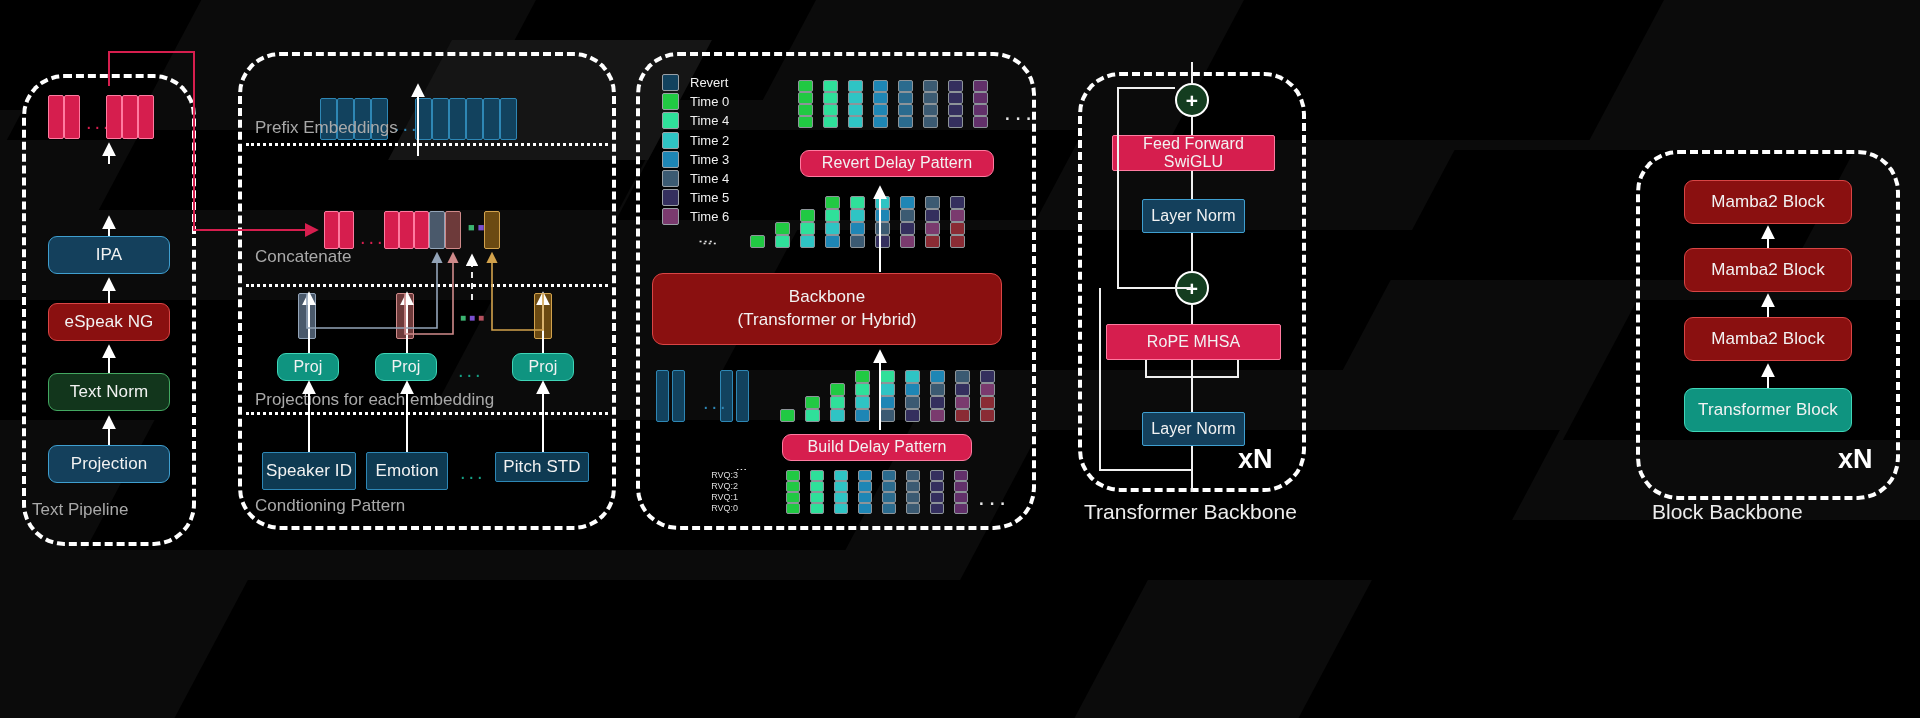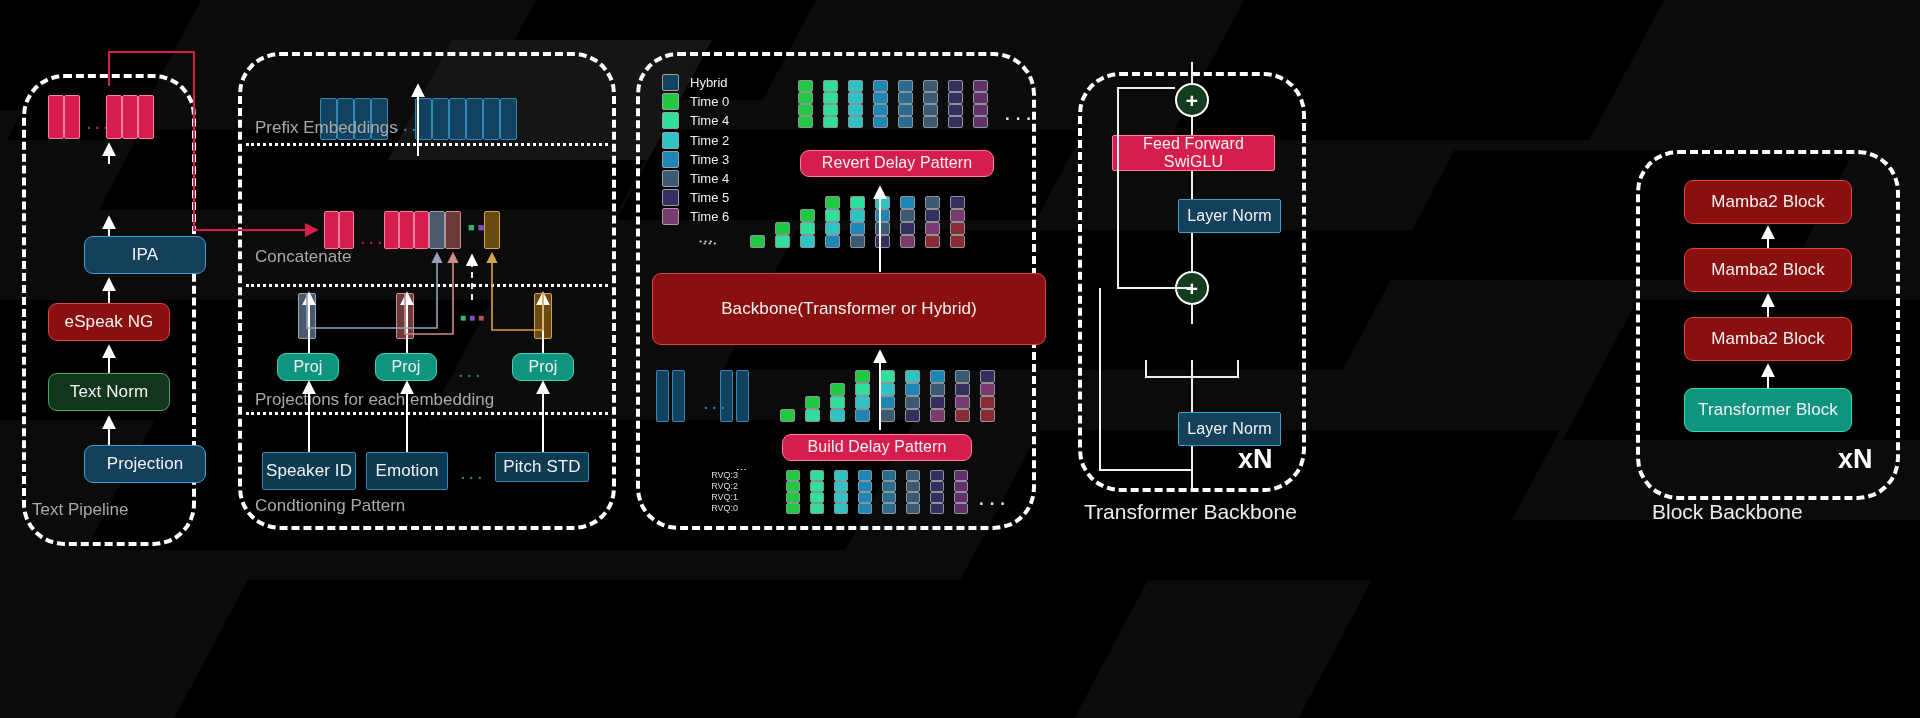--- a/index.html
+++ b/index.html
@@ -48,21 +48,21 @@
     text-align: center;
     color: #f2f2f2;
     font-size: 17px;
     line-height: 1.15;
     letter-spacing: .1px;
   }
   .rounded { border-radius: 9px; }
   .sq { border-radius: 2px; }
 
   .teal   { background: #0f9480; border: 1.5px solid #3fd6b8; }
-  .blue   { background: #14405c; border: 1.5px solid #3f9fd0; margin-left: 36px; }
+  .blue   { background: #14405c; border: 1.5px solid #3f9fd0; }
   .dkred  { background: #8a1010; border: 1.5px solid #d94545; }
   .green  { background: #12361c; border: 1.5px solid #43a861; }
   .pink   { background: #d61e4e; border: 1.5px solid #ff7ba0; }
   .navybx { background: #0e3a52; border: 1.5px solid #2e87b5; }
 
   .caption {
     position: absolute;
     color: #a9a9a9;
     font-size: 17px;
     white-space: nowrap;
@@ -277,21 +277,21 @@
     <span>Pitch STD</span>
   </div>
 
   <div class="caption" style="left:255px; top:496px;">Condtioning Pattern</div>
 
   <div class="panel" style="left:636px; top:52px; width:400px; height:478px;"></div>
 
   <div id="legend-container" style="position:absolute; left:662px; top:74px;">
       <div class="legend-row" style="top: 0px; left: 0px;">
         <div class="legend-swatch" style="background: rgb(18, 66, 94);"></div>
-        <div class="legend-label">Hybrid</div>
+        <div class="legend-label">Revert</div>
       </div>
       <div class="legend-row" style="top: 19.2px; left: 0px;">
         <div class="legend-swatch" style="background: rgb(33, 201, 67);"></div>
         <div class="legend-label">Time 0</div>
       </div>
       <div class="legend-row" style="top: 38.4px; left: 0px;">
         <div class="legend-swatch" style="background: rgb(47, 224, 154);"></div>
         <div class="legend-label">Time 4</div>
       </div>
       <div class="legend-row" style="top: 57.6px; left: 0px;">
@@ -384,21 +384,21 @@
       <div class="cell" style="left: 175px; top: 13px; width: 15px; height: 13px; background: rgb(52, 47, 94);"></div>
       <div class="cell" style="left: 175px; top: 26px; width: 15px; height: 13px; background: rgb(122, 58, 110);"></div>
       <div class="cell" style="left: 175px; top: 39px; width: 15px; height: 13px; background: rgb(138, 43, 52);"></div>
       <div class="cell" style="left: 200px; top: 0px; width: 15px; height: 13px; background: rgb(52, 47, 94);"></div>
       <div class="cell" style="left: 200px; top: 13px; width: 15px; height: 13px; background: rgb(122, 58, 110);"></div>
       <div class="cell" style="left: 200px; top: 26px; width: 15px; height: 13px; background: rgb(138, 43, 52);"></div>
       <div class="cell" style="left: 200px; top: 39px; width: 15px; height: 13px; background: rgb(138, 43, 52);"></div>
     </div>
   <div class="vdots" style="left:702px; top:234px; font-size:15px;">⋮</div>
 
-  <div class="node rounded dkred" style="left:652px; top:273px; width:394px; height:72px; line-height:1.35;">
+  <div class="node rounded dkred" style="left:652px; top:273px; width:350px; height:72px; flex-direction:column; line-height:1.35;border-radius:11px;">
     <span>Backbone</span>
     <span>(Transformer or Hybrid)</span>
   </div>
 
   <div id="grid-bottom-prefix" style="position:absolute; left:656px; top:370px;">
       <div class="cell" style="left: 0px; top: 0px; width: 13px; height: 52px; background: rgb(18, 66, 94); border-color: rgb(46, 135, 181);"></div>
       <div class="cell" style="left: 16px; top: 0px; width: 13px; height: 52px; background: rgb(18, 66, 94); border-color: rgb(46, 135, 181);"></div>
       <div class="cell" style="left: 64px; top: 0px; width: 13px; height: 52px; background: rgb(18, 66, 94); border-color: rgb(46, 135, 181);"></div>
       <div class="cell" style="left: 80px; top: 0px; width: 13px; height: 52px; background: rgb(18, 66, 94); border-color: rgb(46, 135, 181);"></div>
     </div>
@@ -490,20 +490,23 @@
   </div>
   <div class="node sq pink" style="left:1112px; top:135px; width:163px; height:36px; font-size:16px;">
     <span>Feed Forward SwiGLU</span>
   </div>
   <div class="node sq blue" style="left:1142px; top:199px; width:103px; height:34px; font-size:16px;">
     <span>Layer Norm</span>
   </div>
   <div class="plusnode" style="left:1175px; top:271px;">
     <span>+</span>
   </div>
+  <div class="node sq pink" style="left:1106px; top:324px; width:175px; height:36px; font-size:16px;">
+    <span>RoPE MHSA</span>
+  </div>
   <div class="node sq blue" style="left:1142px; top:412px; width:103px; height:34px; font-size:16px;">
     <span>Layer Norm</span>
   </div>
   <div class="xn" style="left:1238px; top:444px;">xN</div>
   <div class="panel-title" style="left:1084px; top:500px;">Transformer Backbone</div>
 
   <div class="panel" style="left:1636px; top:150px; width:264px; height:350px;"></div>
 
   <div class="node rounded dkred" style="left:1684px; top:180px; width:168px; height:44px;">
     <span>Mamba2 Block</span>

